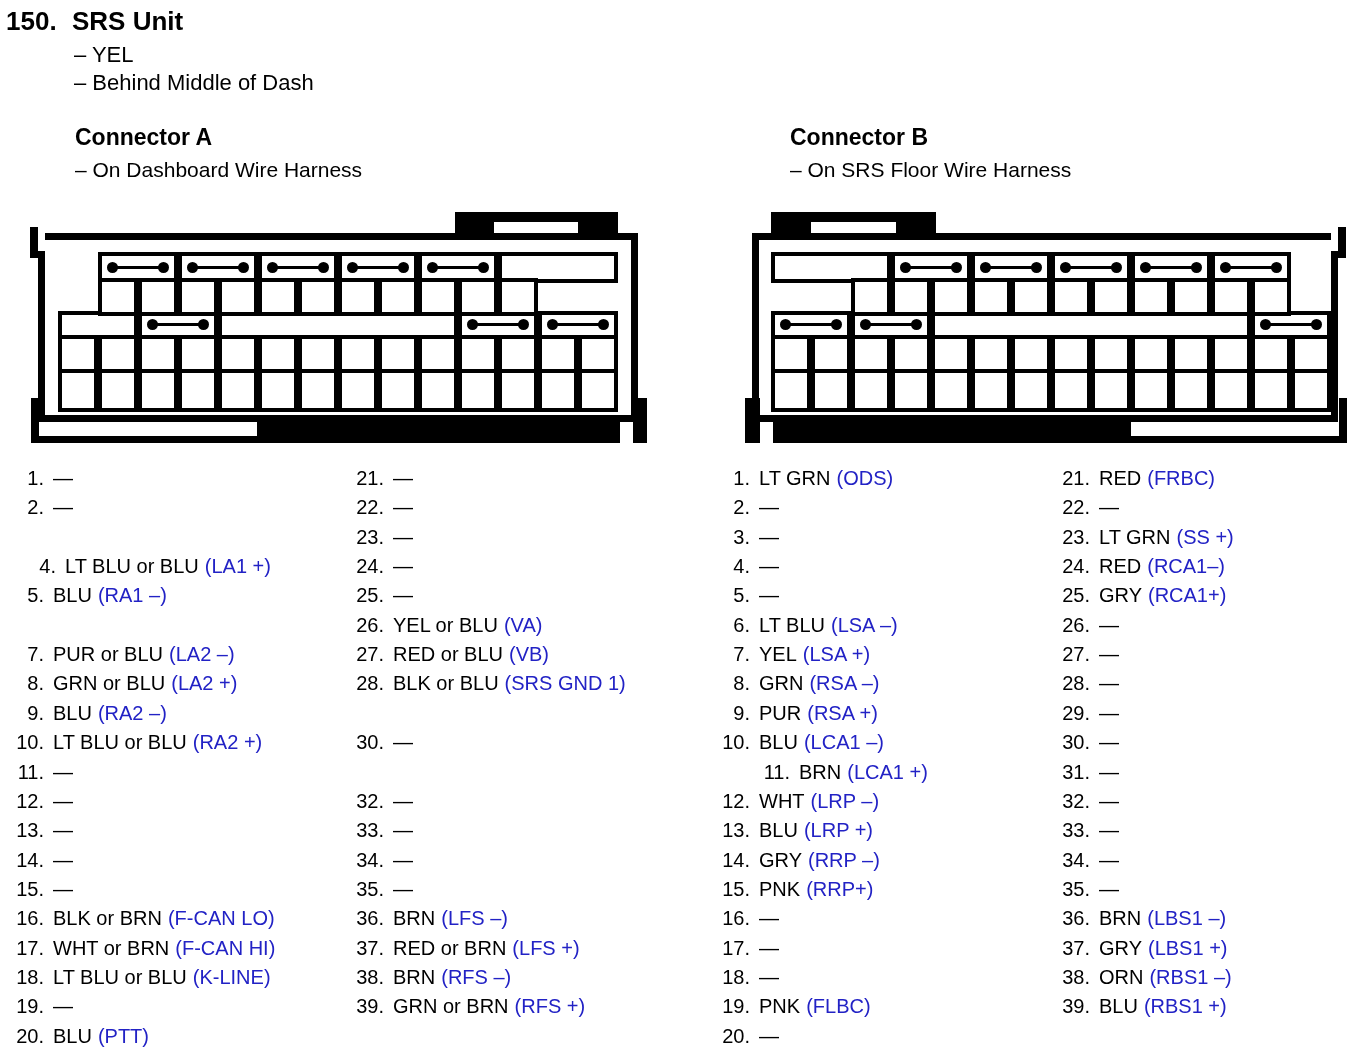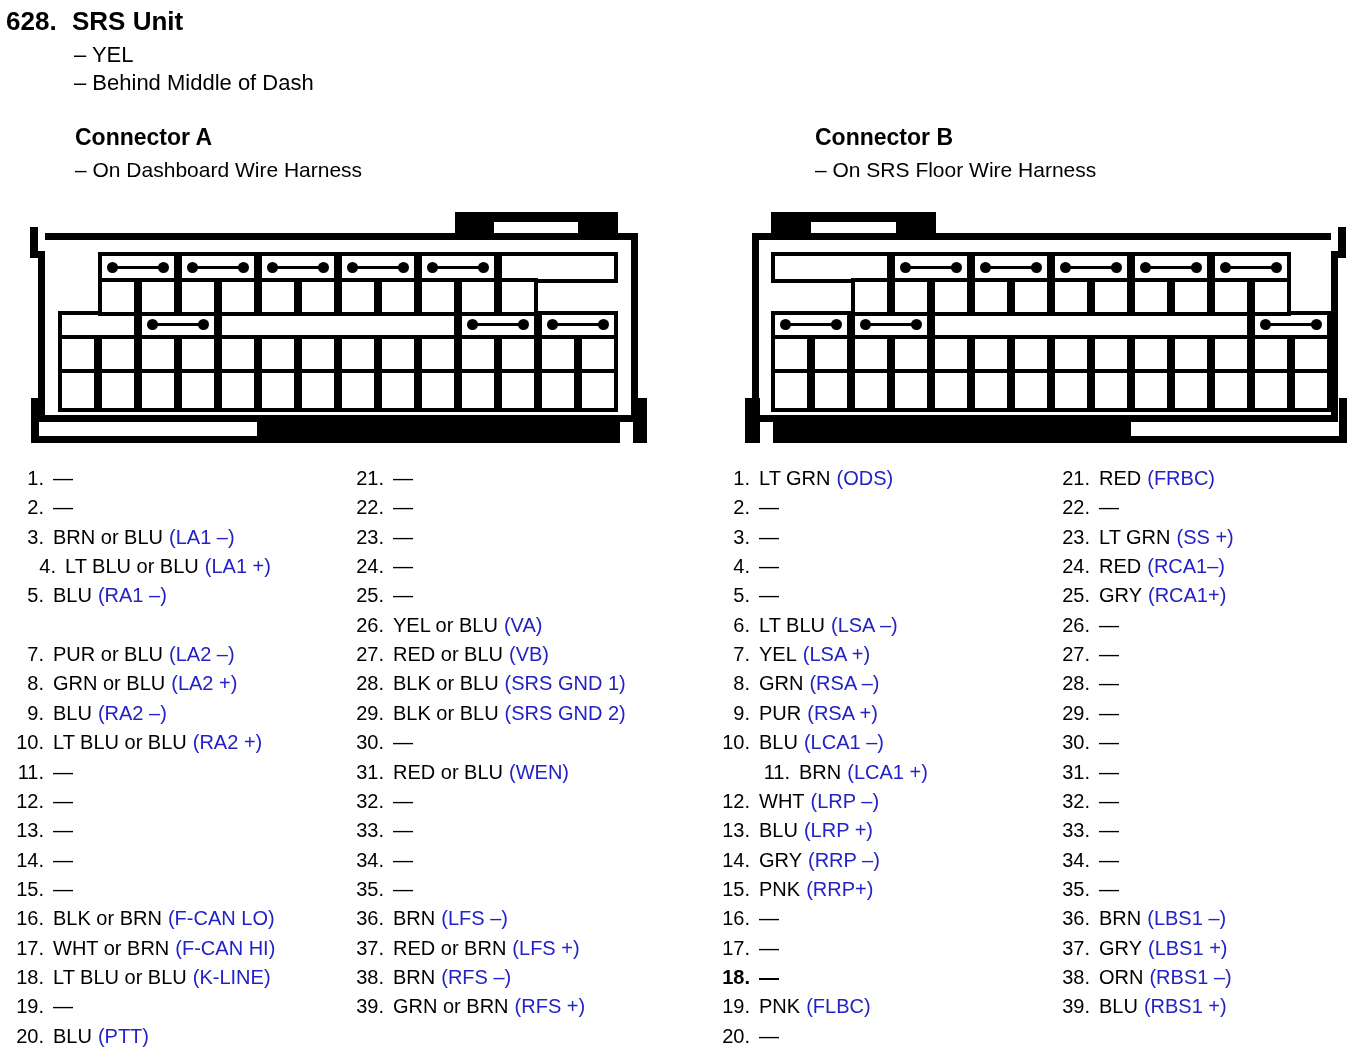--- a/index.html
+++ b/index.html
@@ -8,21 +8,21 @@
     position:relative; width:1366px; height:1055px; background:#fff;
     font-family:"Liberation Sans", sans-serif; color:var(--ink); overflow:hidden;
   }
   .title-row { position:absolute; left:6px; top:6px; font-size:26px; font-weight:bold; white-space:nowrap; }
   .item-no { display:inline-block; width:66px; }
   .note { position:absolute; left:74px; font-size:22px; white-space:nowrap; }
   .note.n1 { top:42px; }
   .note.n2 { top:70px; }
   .conn-heading { position:absolute; top:124px; font-size:23px; font-weight:bold; white-space:nowrap; }
   .conn-sub { position:absolute; top:158px; font-size:21px; white-space:nowrap; }
-  .ca { left:75px; } .cb { left:815px;text-align:right; }
+  .ca { left:75px; } .cb { left:790px;text-align:right; }
 
   .diagram-layer, .list-layer { position:absolute; left:0; top:0; width:1366px; height:1055px; pointer-events:none; }
   .diagram-layer div, .list-layer div { position:absolute; box-sizing:border-box; }
 
   .blk { background:#000; }
   .wht { background:#fff; }
   .shell { background:#fff; border:7px solid #000; }
   .cell { background:#fff; border:4px solid #000; }
   .pin  { background:#fff; border:4px solid #000; text-align:center; font-weight:bold; font-size:20px; }
   .jline { position:absolute; left:7px; right:7px; top:50%; height:3px; margin-top:-2px; background:#000; }
@@ -36,21 +36,21 @@
   .lnum { width:36px; text-align:right; }
   .lwire { margin-left:9px; }
   .lsig { margin-left:6px; color:var(--blue); }
 </style>
 </head>
 <body>
 
 <div class="page">
 
   <div class="title-row">
-    <span class="item-no">628.</span><span>SRS Unit</span>
+    <span class="item-no">150.</span><span>SRS Unit</span>
   </div>
   <div class="note n1">– YEL</div>
   <div class="note n2">– Behind Middle of Dash</div>
 
   <div class="conn-heading ca">Connector A</div>
   <div class="conn-sub ca">– On Dashboard Wire Harness</div>
   <div class="conn-heading cb">Connector B</div>
   <div class="conn-sub cb">– On SRS Floor Wire Harness</div>
 
   <div class="diagram-layer" id="diagram-A">
@@ -205,21 +205,20 @@
       <div class="pin" style="left: 1131px; top: 369px; width: 40px; height: 43px; line-height: 35px;"></div>
       <div class="pin" style="left: 1171px; top: 369px; width: 40px; height: 43px; line-height: 35px;"></div>
       <div class="pin" style="left: 1211px; top: 369px; width: 40px; height: 43px; line-height: 35px;"></div>
       <div class="pin" style="left: 1251px; top: 369px; width: 40px; height: 43px; line-height: 35px;"></div>
       <div class="pin" style="left: 1291px; top: 369px; width: 40px; height: 43px; line-height: 35px;"></div>
     </div>
 
   <div class="list-layer" id="list-A">
       <div class="lrow" style="left: 8px; top: 464px;"><div class="lnum">1.</div><div class="lwire">—</div></div>
       <div class="lrow" style="left: 8px; top: 493px;"><div class="lnum">2.</div><div class="lwire">—</div></div>
-      <div class="lrow" style="left: 8px; top: 523px;"><div class="lnum">3.</div><div class="lwire">BRN or BLU</div><div class="lsig">(LA1 –)</div></div>
       <div class="lrow" style="left: 20px; top: 552px;"><div class="lnum">4.</div><div class="lwire">LT BLU or BLU</div><div class="lsig">(LA1 +)</div></div>
       <div class="lrow" style="left: 8px; top: 581px;"><div class="lnum">5.</div><div class="lwire">BLU</div><div class="lsig">(RA1 –)</div></div>
       <div class="lrow" style="left: 8px; top: 640px;"><div class="lnum">7.</div><div class="lwire">PUR or BLU</div><div class="lsig">(LA2 –)</div></div>
       <div class="lrow" style="left: 8px; top: 669px;"><div class="lnum">8.</div><div class="lwire">GRN or BLU</div><div class="lsig">(LA2 +)</div></div>
       <div class="lrow" style="left: 8px; top: 699px;"><div class="lnum">9.</div><div class="lwire">BLU</div><div class="lsig">(RA2 –)</div></div>
       <div class="lrow" style="left: 8px; top: 728px;"><div class="lnum">10.</div><div class="lwire">LT BLU or BLU</div><div class="lsig">(RA2 +)</div></div>
       <div class="lrow" style="left: 8px; top: 758px;"><div class="lnum">11.</div><div class="lwire">—</div></div>
       <div class="lrow" style="left: 8px; top: 787px;"><div class="lnum">12.</div><div class="lwire">—</div></div>
       <div class="lrow" style="left: 8px; top: 816px;"><div class="lnum">13.</div><div class="lwire">—</div></div>
       <div class="lrow" style="left: 8px; top: 846px;"><div class="lnum">14.</div><div class="lwire">—</div></div>
@@ -230,23 +229,21 @@
       <div class="lrow" style="left: 8px; top: 992px;"><div class="lnum">19.</div><div class="lwire">—</div></div>
       <div class="lrow" style="left: 8px; top: 1022px;"><div class="lnum">20.</div><div class="lwire">BLU</div><div class="lsig">(PTT)</div></div>
       <div class="lrow" style="left: 348px; top: 464px;"><div class="lnum">21.</div><div class="lwire">—</div></div>
       <div class="lrow" style="left: 348px; top: 493px;"><div class="lnum">22.</div><div class="lwire">—</div></div>
       <div class="lrow" style="left: 348px; top: 523px;"><div class="lnum">23.</div><div class="lwire">—</div></div>
       <div class="lrow" style="left: 348px; top: 552px;"><div class="lnum">24.</div><div class="lwire">—</div></div>
       <div class="lrow" style="left: 348px; top: 581px;"><div class="lnum">25.</div><div class="lwire">—</div></div>
       <div class="lrow" style="left: 348px; top: 611px;"><div class="lnum">26.</div><div class="lwire">YEL or BLU</div><div class="lsig">(VA)</div></div>
       <div class="lrow" style="left: 348px; top: 640px;"><div class="lnum">27.</div><div class="lwire">RED or BLU</div><div class="lsig">(VB)</div></div>
       <div class="lrow" style="left: 348px; top: 669px;"><div class="lnum">28.</div><div class="lwire">BLK or BLU</div><div class="lsig">(SRS GND 1)</div></div>
-      <div class="lrow" style="left: 348px; top: 699px;"><div class="lnum">29.</div><div class="lwire">BLK or BLU</div><div class="lsig">(SRS GND 2)</div></div>
       <div class="lrow" style="left: 348px; top: 728px;"><div class="lnum">30.</div><div class="lwire">—</div></div>
-      <div class="lrow" style="left: 348px; top: 758px;"><div class="lnum">31.</div><div class="lwire">RED or BLU</div><div class="lsig">(WEN)</div></div>
       <div class="lrow" style="left: 348px; top: 787px;"><div class="lnum">32.</div><div class="lwire">—</div></div>
       <div class="lrow" style="left: 348px; top: 816px;"><div class="lnum">33.</div><div class="lwire">—</div></div>
       <div class="lrow" style="left: 348px; top: 846px;"><div class="lnum">34.</div><div class="lwire">—</div></div>
       <div class="lrow" style="left: 348px; top: 875px;"><div class="lnum">35.</div><div class="lwire">—</div></div>
       <div class="lrow" style="left: 348px; top: 904px;"><div class="lnum">36.</div><div class="lwire">BRN</div><div class="lsig">(LFS –)</div></div>
       <div class="lrow" style="left: 348px; top: 934px;"><div class="lnum">37.</div><div class="lwire">RED or BRN</div><div class="lsig">(LFS +)</div></div>
       <div class="lrow" style="left: 348px; top: 963px;"><div class="lnum">38.</div><div class="lwire">BRN</div><div class="lsig">(RFS –)</div></div>
       <div class="lrow" style="left: 348px; top: 992px;"><div class="lnum">39.</div><div class="lwire">GRN or BRN</div><div class="lsig">(RFS +)</div></div>
     </div>
   <div class="list-layer" id="list-B">
@@ -260,21 +257,21 @@
       <div class="lrow" style="left: 714px; top: 669px;"><div class="lnum">8.</div><div class="lwire">GRN</div><div class="lsig">(RSA –)</div></div>
       <div class="lrow" style="left: 714px; top: 699px;"><div class="lnum">9.</div><div class="lwire">PUR</div><div class="lsig">(RSA +)</div></div>
       <div class="lrow" style="left: 714px; top: 728px;"><div class="lnum">10.</div><div class="lwire">BLU</div><div class="lsig">(LCA1 –)</div></div>
       <div class="lrow" style="left: 754px; top: 758px;"><div class="lnum">11.</div><div class="lwire">BRN</div><div class="lsig">(LCA1 +)</div></div>
       <div class="lrow" style="left: 714px; top: 787px;"><div class="lnum">12.</div><div class="lwire">WHT</div><div class="lsig">(LRP –)</div></div>
       <div class="lrow" style="left: 714px; top: 816px;"><div class="lnum">13.</div><div class="lwire">BLU</div><div class="lsig">(LRP +)</div></div>
       <div class="lrow" style="left: 714px; top: 846px;"><div class="lnum">14.</div><div class="lwire">GRY</div><div class="lsig">(RRP –)</div></div>
       <div class="lrow" style="left: 714px; top: 875px;"><div class="lnum">15.</div><div class="lwire">PNK</div><div class="lsig">(RRP+)</div></div>
       <div class="lrow" style="left: 714px; top: 904px;"><div class="lnum">16.</div><div class="lwire">—</div></div>
       <div class="lrow" style="left: 714px; top: 934px;"><div class="lnum">17.</div><div class="lwire">—</div></div>
-      <div class="lrow" style="left: 714px; top: 963px; font-weight: bold;"><div class="lnum">18.</div><div class="lwire">—</div></div>
+      <div class="lrow" style="left: 714px; top: 963px;"><div class="lnum">18.</div><div class="lwire">—</div></div>
       <div class="lrow" style="left: 714px; top: 992px;"><div class="lnum">19.</div><div class="lwire">PNK</div><div class="lsig">(FLBC)</div></div>
       <div class="lrow" style="left: 714px; top: 1022px;"><div class="lnum">20.</div><div class="lwire">—</div></div>
       <div class="lrow" style="left: 1054px; top: 464px;"><div class="lnum">21.</div><div class="lwire">RED</div><div class="lsig">(FRBC)</div></div>
       <div class="lrow" style="left: 1054px; top: 493px;"><div class="lnum">22.</div><div class="lwire">—</div></div>
       <div class="lrow" style="left: 1054px; top: 523px;"><div class="lnum">23.</div><div class="lwire">LT GRN</div><div class="lsig">(SS +)</div></div>
       <div class="lrow" style="left: 1054px; top: 552px;"><div class="lnum">24.</div><div class="lwire">RED</div><div class="lsig">(RCA1–)</div></div>
       <div class="lrow" style="left: 1054px; top: 581px;"><div class="lnum">25.</div><div class="lwire">GRY</div><div class="lsig">(RCA1+)</div></div>
       <div class="lrow" style="left: 1054px; top: 611px;"><div class="lnum">26.</div><div class="lwire">—</div></div>
       <div class="lrow" style="left: 1054px; top: 640px;"><div class="lnum">27.</div><div class="lwire">—</div></div>
       <div class="lrow" style="left: 1054px; top: 669px;"><div class="lnum">28.</div><div class="lwire">—</div></div>

